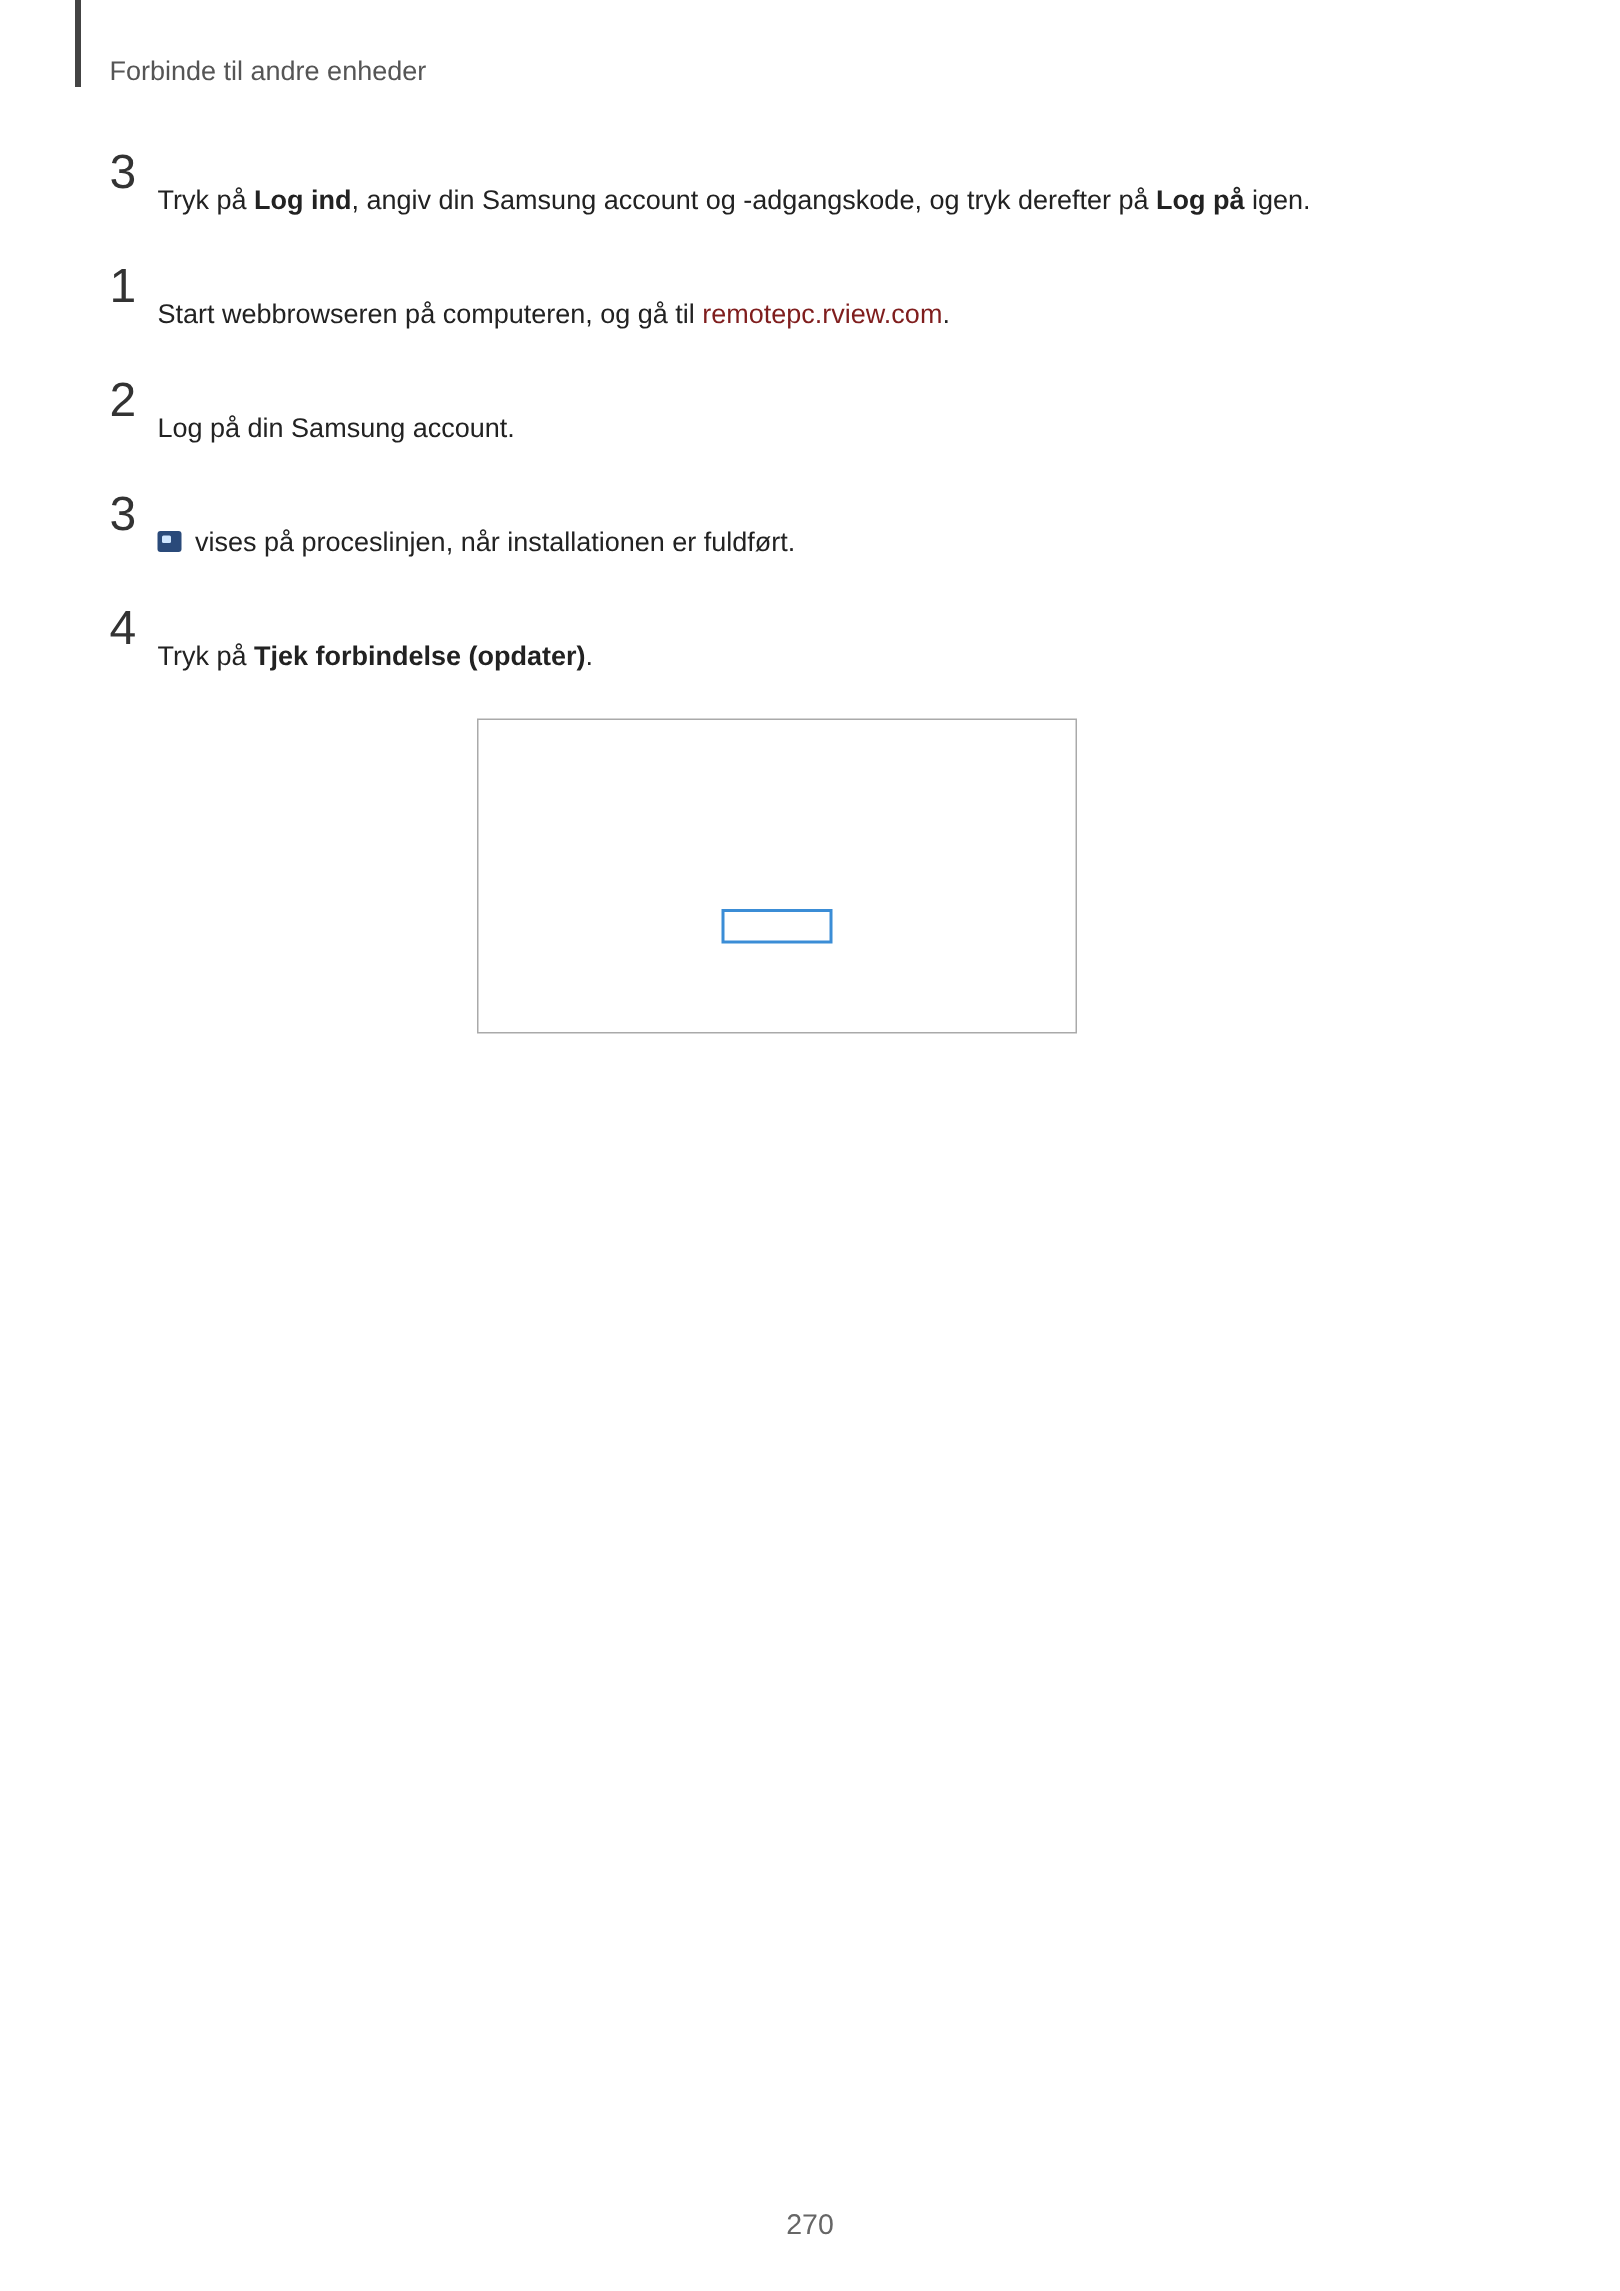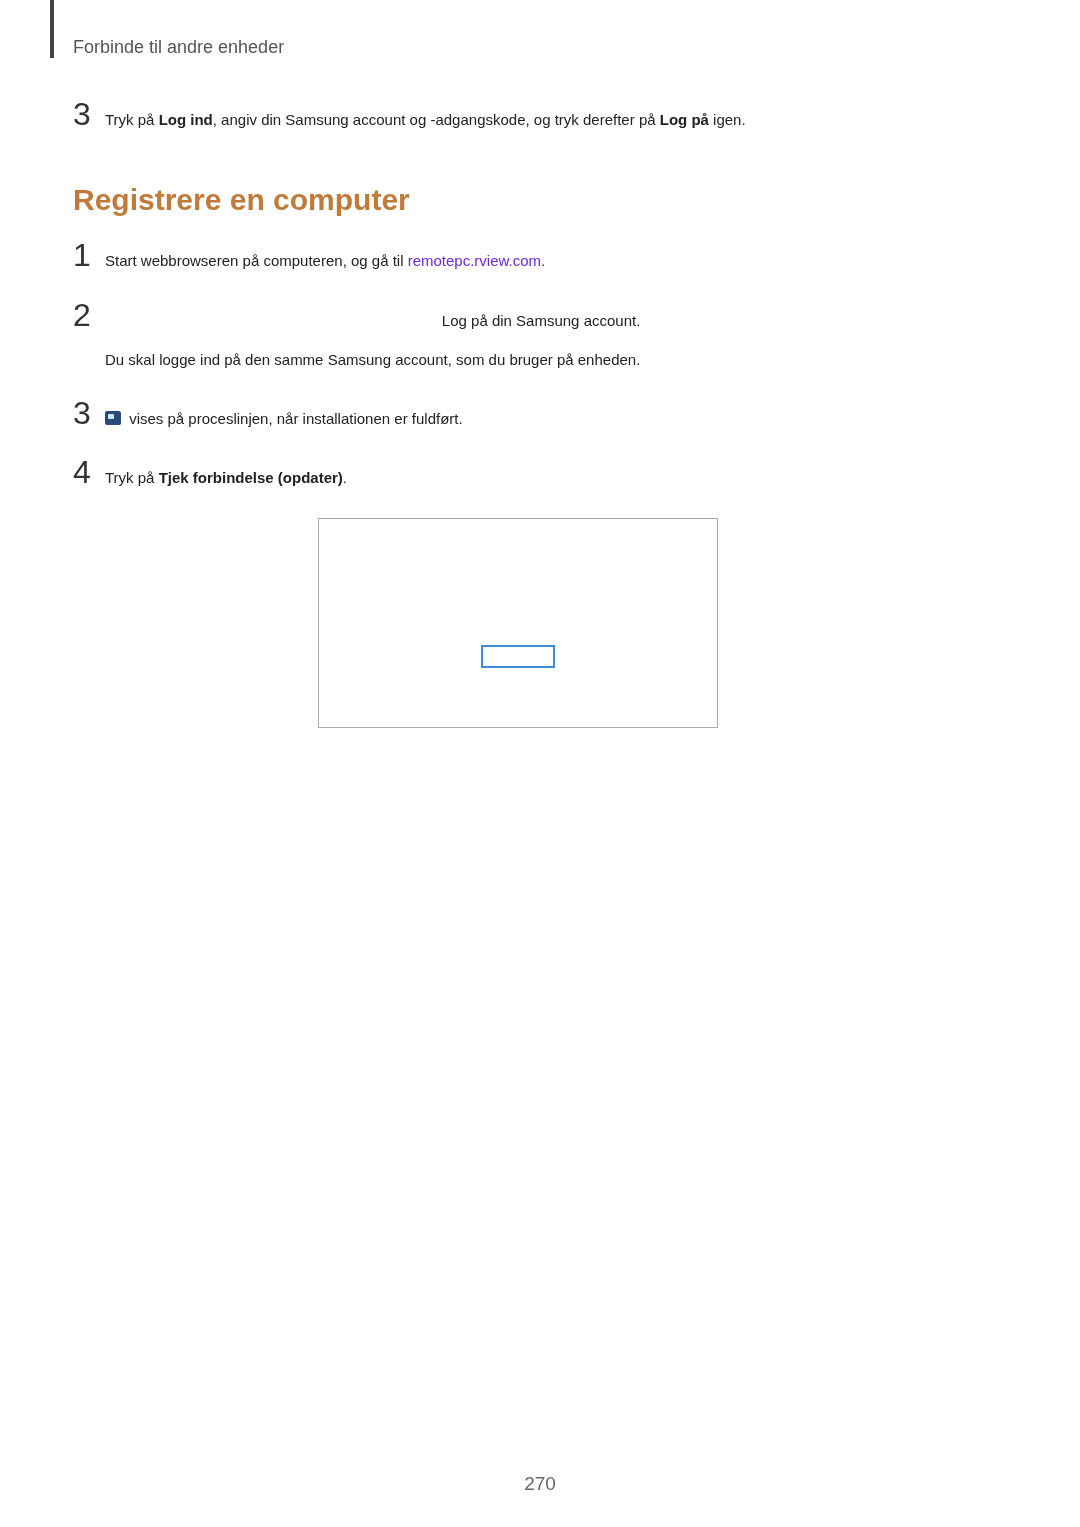--- a/index.html
+++ b/index.html
@@ -46,44 +46,43 @@
       font-size: 32px;
       font-weight: 400;
       color: #333;
       width: 32px;
       flex-shrink: 0;
       line-height: 1;
       margin-top: -2px;
       font-family: "Segoe UI Light", "Helvetica Neue", Arial, sans-serif;
     }
     .step-body {
-      font-size: 15px;
+      font-size: 18px;
       line-height: 1.55;
       color: #222;
-      margin-top: 8px;
-      text-align: right;
+      margin-top: 20px;
     }
     .step-body p {
       margin-bottom: 16px;
     }
     .step-body p:last-child {
       margin-bottom: 0;
     }
     .section-heading {
       font-size: 30px;
       color: #c07a3a;
       font-weight: 700;
       margin-top: 52px;
       margin-bottom: 24px;
     }
     .bold {
       font-weight: 700;
     }
     .link {
-      color: #6d28d9;
+      color: #7f1d1d;
     }
     .tray-icon {
       display: inline-block;
       width: 16px;
       height: 14px;
       background: #2a4a7a;
       border-radius: 2px;
       position: relative;
       vertical-align: -1px;
       margin-right: 4px;
@@ -136,36 +135,34 @@
 
   <div class="step">
     <div class="step-num">3</div>
     <div class="step-body">
       <p>
         <span>Tryk på </span><span class="bold">Log ind</span><span>, angiv din Samsung account og -adgangskode, og tryk derefter på </span><span class="bold">Log på</span><span> igen.</span>
       </p>
     </div>
   </div>
 
-  <h2 class="section-heading">Registrere en computer</h2>
 
   <div class="step">
     <div class="step-num">1</div>
     <div class="step-body">
       <p>
         <span>Start webbrowseren på computeren, og gå til </span><span class="link">remotepc.rview.com</span><span>.</span>
       </p>
     </div>
   </div>
 
   <div class="step">
     <div class="step-num">2</div>
     <div class="step-body">
       <p>Log på din Samsung account.</p>
-      <p>Du skal logge ind på den samme Samsung account, som du bruger på enheden.</p>
     </div>
   </div>
 
   <div class="step">
     <div class="step-num">3</div>
     <div class="step-body">
       <p>
         <span class="tray-icon"></span><span> vises på proceslinjen, når installationen er fuldført.</span>
       </p>
     </div>

